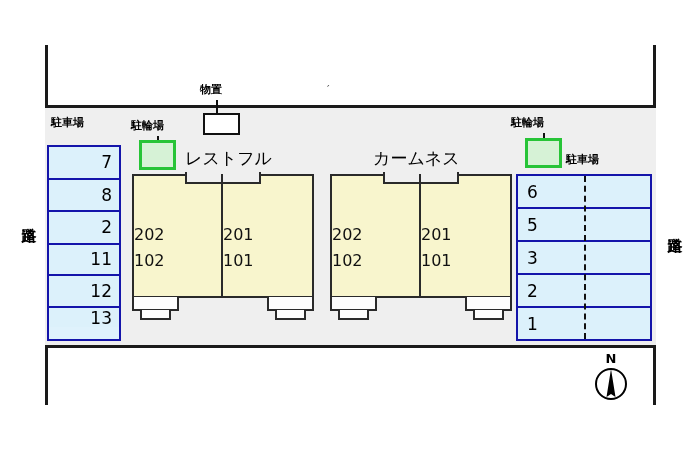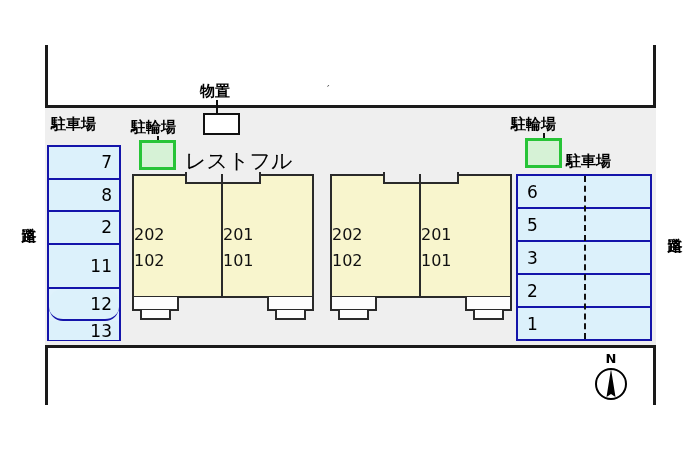--- a/index.html
+++ b/index.html
@@ -100,28 +100,28 @@
     position: absolute;
     box-sizing: border-box;
     background: #fdfdfd;
     border: 2px solid #2a2a2a;
     border-top: none;
   }
 
   
   .jp-label {
     position: absolute;
-    font-size: 15px;
+    font-size: 11px;
     font-weight: bold;
     color: #000;
     white-space: nowrap;
   }
   .bldg-name {
     position: absolute;
-    font-size: 21px;
+    font-size: 17px;
     color: #000;
     white-space: nowrap;
   }
   .road-label {
     position: absolute;
     font-size: 15px;
     font-weight: bold;
     color: #000;
     width: 18px;
     line-height: 19px;
@@ -190,24 +190,24 @@
   <div class="park-table" style="left:47px; top:145px; width:74px; height:196px;">
     <div class="park-cell right-num" style="height:32.6px;">
         <span>7</span>
       </div>
     <div class="park-cell right-num" style="height:32.6px;">
         <span>8</span>
       </div>
     <div class="park-cell right-num" style="height:32.6px;">
         <span>2</span>
       </div>
-    <div class="park-cell right-num" style="height:44px;">
+    <div class="park-cell right-num" style="height:31px;">
         <span>11</span>
       </div>
-    <div class="park-cell right-num" style="height:32.6px;border-radius:14px;">
+    <div class="park-cell right-num" style="height:32.6px;">
         <span>12</span>
       </div>
     <div class="park-cell right-num" style="height:19px;">
         <span>13</span>
       </div>
   </div>
 
   <div class="jp-label" style="left:131px; top:118px;">駐輪場</div>
   <div class="leader" style="left:157px; top:136px; height:20px;"></div>
   <div class="bike-box" style="left:139px; top:140px; width:37px; height:30px;"></div>
@@ -231,20 +231,21 @@
       <div>101</div>
     </div>
 
     <div class="entry-pad" style="left:132px; top:297px; width:47px; height:14px;"></div>
     <div class="entry-step" style="left:140px; top:310px; width:31px; height:10px;"></div>
 
     <div class="entry-pad" style="left:267px; top:297px; width:47px; height:14px;"></div>
     <div class="entry-step" style="left:275px; top:310px; width:31px; height:10px;"></div>
   </div>
 
+  <div class="bldg-name" style="left:373px; top:147px;">カームネス</div>
 
   <div class="building">
     <div class="bldg-body" style="left:330px; top:174px; width:182px; height:124px;"></div>
     <div class="bldg-notch" style="left:383px; top:172px; width:76px; height:12px;"></div>
     <div class="unit-divider" style="left:419px; top:174px; height:124px;"></div>
 
     <div class="unit-label" style="left:332px; top:222px; width:86px;">
       <div>202</div>
       <div>102</div>
     </div>

